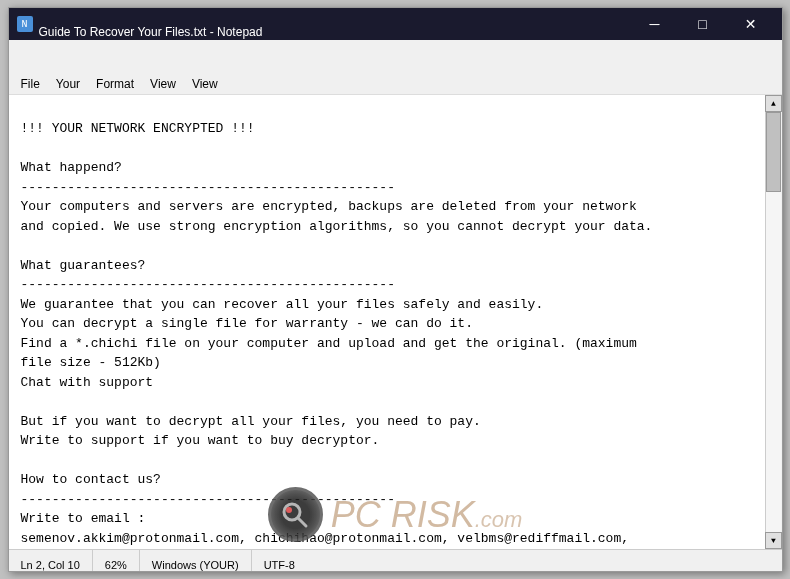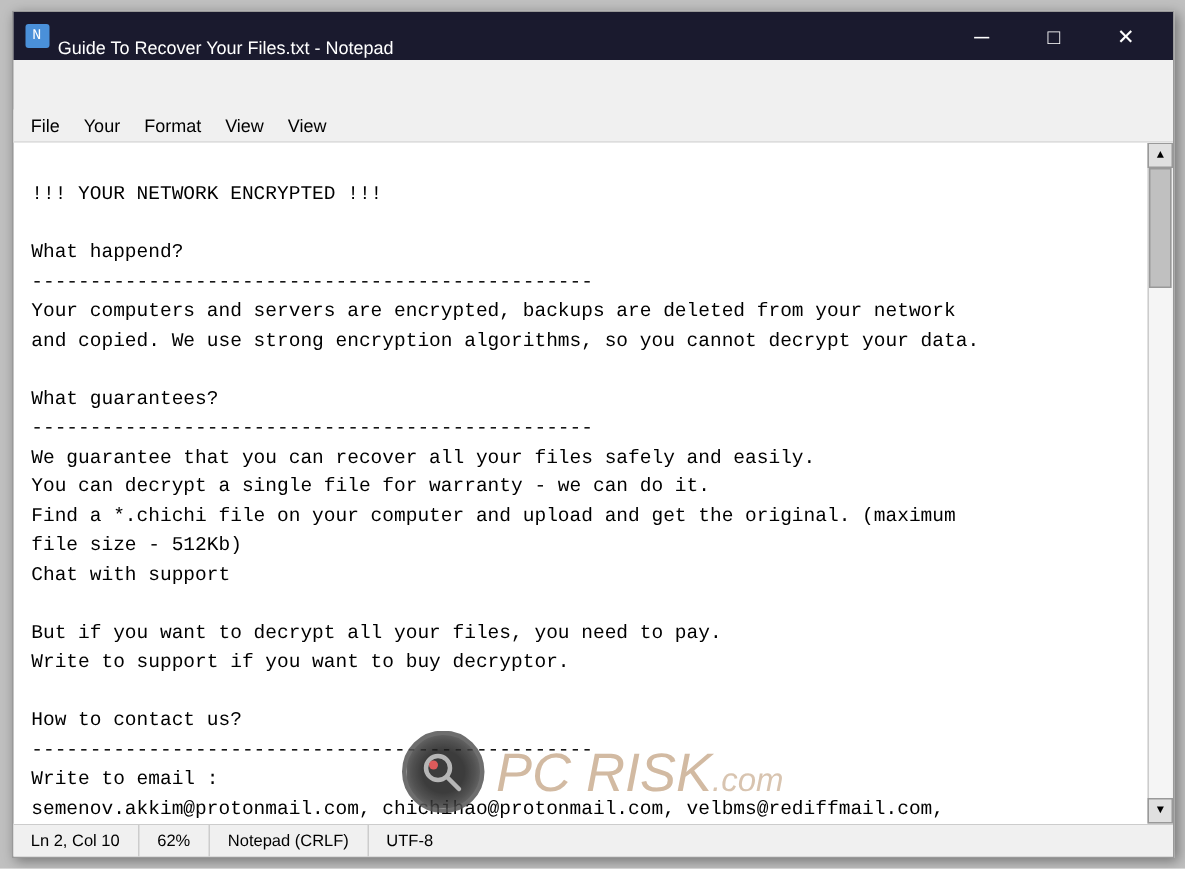--- a/index.html
+++ b/index.html
@@ -150,21 +150,21 @@
       flex-shrink: 0;
       font-family: 'Segoe UI', sans-serif;
       font-size: 11px;
       color: #000;
     }
     .status-section {
       padding: 0 12px;
       border-right: 1px solid #ccc;
       height: 100%;
       display: flex;
-      align-items: center;
+      align-items: flex-end;
     }
     .status-section:last-child { border-right: none; }
 
     
     .watermark {
       position: absolute;
       bottom: 30px;
       left: 0;
       right: 0;
       display: flex;
@@ -267,21 +267,21 @@
     </div>
 
     <div class="status-bar">
       <div class="status-section">
         <span>Ln 2, Col 10</span>
       </div>
       <div class="status-section">
         <span>62%</span>
       </div>
       <div class="status-section">
-        <span>Notepad (CRLF)</span>
+        <span>Windows (YOUR)</span>
       </div>
       <div class="status-section">
         <span>UTF-8</span>
       </div>
     </div>
   </div>
 
   <div class="watermark">
     <div class="watermark-inner">
       <div class="watermark-logo">

